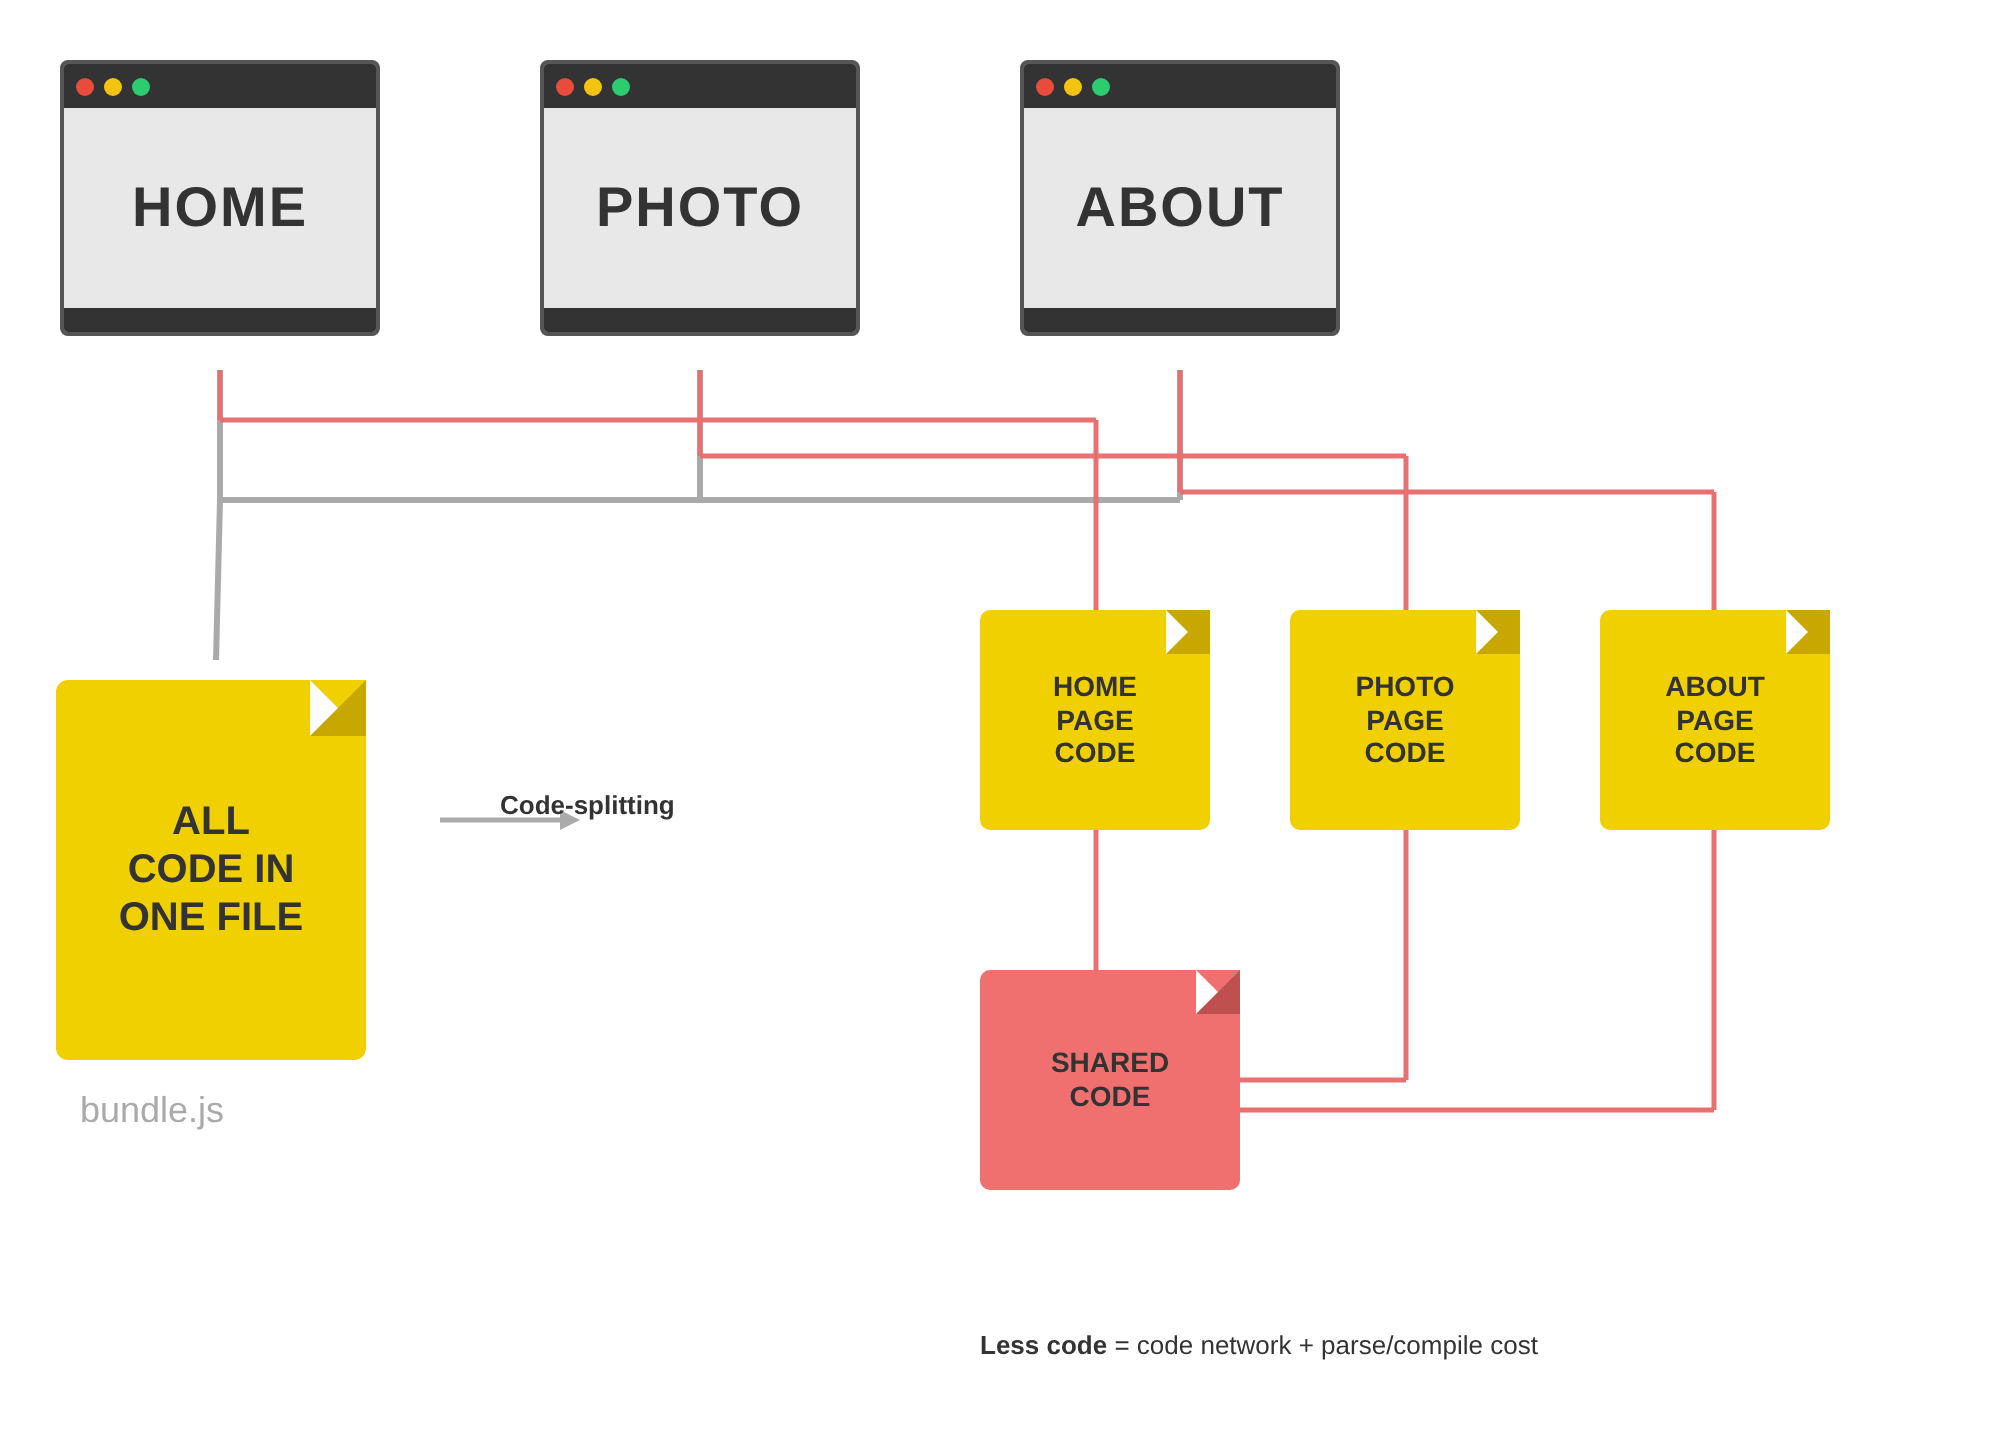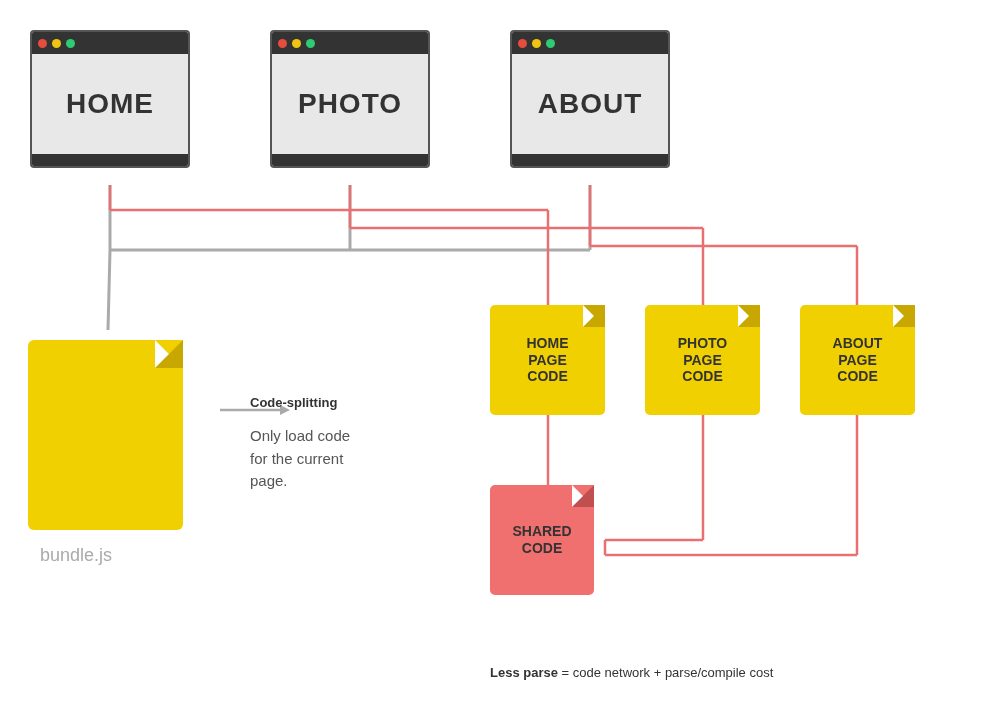--- a/index.html
+++ b/index.html
@@ -156,21 +156,21 @@
       font-weight: 900;
       color: #333;
       text-align: center;
       line-height: 1.2;
       z-index: 1;
       padding: 8px;
     }
 
     
     .doc-shared {
-      width: 104px;
+      width: 130px;
       height: 110px;
       background: #f07070;
       border-radius: 5px 0 5px 5px;
     }
     .doc-shared-corner {
       position: absolute;
       top: 0;
       right: 0;
       width: 22px;
       height: 22px;
@@ -313,33 +313,31 @@
     </div>
     <div class="browser-body">
       <span class="browser-label">ABOUT</span>
     </div>
     <div class="browser-bottom"></div>
   </div>
 
   <div class="doc doc-big">
     <div class="doc-big-corner"></div>
     <div class="doc-big-corner-fill"></div>
+    <div class="doc-big-text">ALL<br>CODE IN<br>ONE FILE</div>
   </div>
 
   <div class="label-bundlejs">bundle.js</div>
 
   <svg style="position:absolute; top:400px; left:215px; width:75px; height:20px;">
     <line x1="5" y1="10" x2="65" y2="10" stroke="#aaa" stroke-width="2.5"></line>
     <polygon points="65,5 75,10 65,15" fill="#aaa"></polygon>
   </svg>
 
   <div class="label-codesplitting">Code-splitting</div>
-  <div class="label-description">
-    <span>Only load code<br>for the current<br>page.</span>
-  </div>
 
   <div class="doc doc-small" style="position:absolute; left:490px; top:305px;">
     <div class="doc-small-corner"></div>
     <div class="doc-small-corner-fill"></div>
     <div class="doc-small-text">HOME<br>PAGE<br>CODE</div>
   </div>
 
   <div class="doc doc-small" style="position:absolute; left:645px; top:305px;">
     <div class="doc-small-corner"></div>
     <div class="doc-small-corner-fill"></div>
@@ -352,16 +350,16 @@
     <div class="doc-small-text">ABOUT<br>PAGE<br>CODE</div>
   </div>
 
   <div class="doc doc-shared" style="position:absolute; left:490px; top:485px;">
     <div class="doc-shared-corner"></div>
     <div class="doc-shared-corner-fill"></div>
     <div class="doc-shared-text">SHARED<br>CODE</div>
   </div>
 
   <div class="label-footer">
-    <strong>Less parse</strong><span> = code network + parse/compile cost</span>
+    <strong>Less code</strong><span> = code network + parse/compile cost</span>
   </div>
 
 </div>
 
 </body></html>

